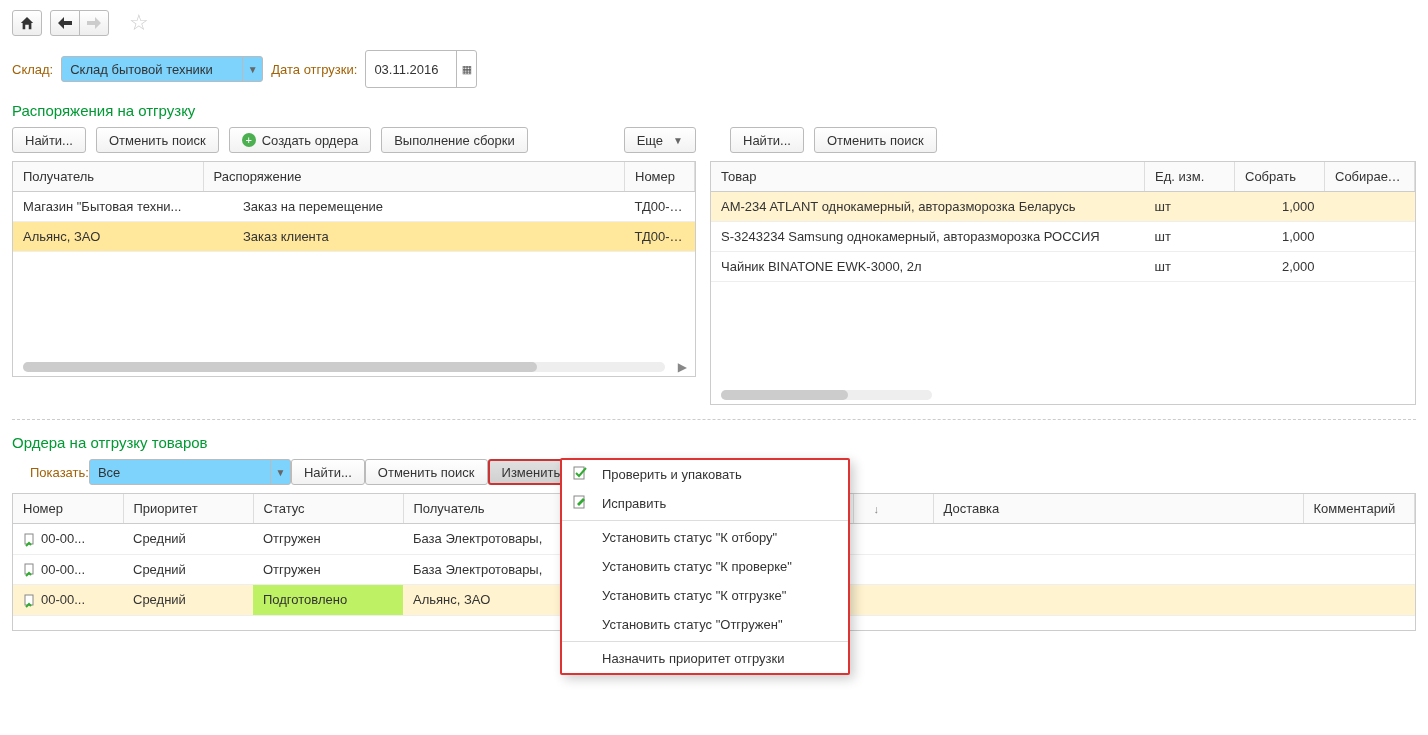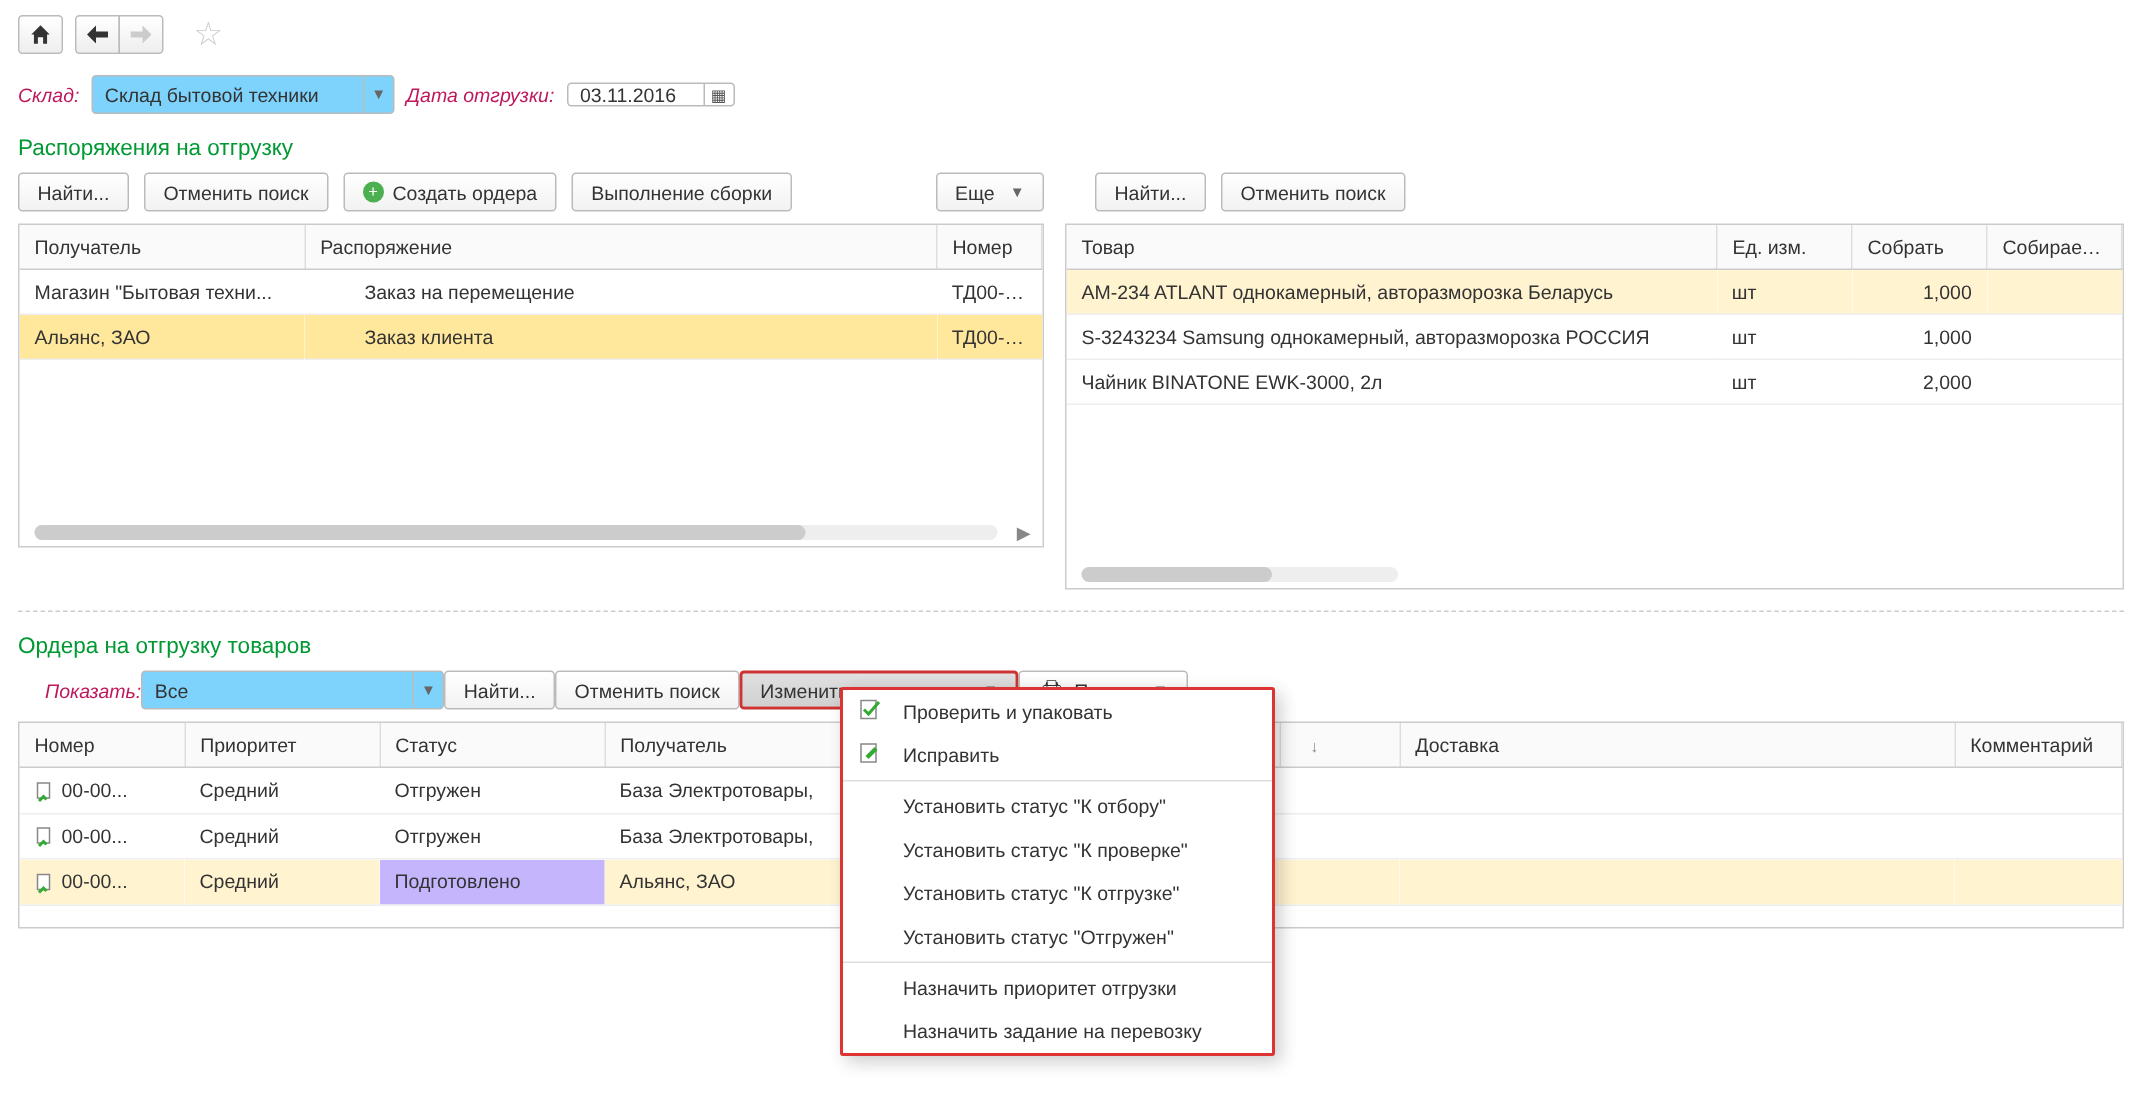--- a/index.html
+++ b/index.html
@@ -6,25 +6,25 @@
   body { background: #fff; width: 1428px; height: 735px; position: relative; overflow: hidden; }
   .header { display: flex; align-items: center; gap: 8px; padding: 10px 12px 12px 12px; }
   .icon-btn { width: 30px; height: 26px; border: 1px solid #bbb; border-radius: 3px; background: linear-gradient(#fff,#eee); display:flex; align-items:center; justify-content:center; cursor:pointer; }
   .nav-group { display:flex; }
   .nav-group .icon-btn { border-radius: 0; margin-left:-1px; }
   .nav-group .icon-btn:first-child { border-radius: 3px 0 0 3px; margin-left:0; }
   .nav-group .icon-btn:last-child { border-radius: 0 3px 3px 0; }
   .star { font-size: 22px; color: #ccc; margin: 0 6px 0 12px; cursor:pointer; }
   .page-title { font-size: 20px; color: #333; }
   .filter-row { display:flex; align-items:center; gap: 8px; padding: 2px 12px 10px 12px; }
-  .label { color: #be185d; font-style: italic; }
+  .label { color: #a16207; }
   .select-box { display:flex; align-items:center; height:26px; border:1px solid #bbb; border-radius:3px; background:#7dd3fc; }
   .select-box .value { padding: 0 8px; width: 180px; }
   .select-box .caret-btn { width: 20px; height:100%; border-left:1px solid #bbb; display:flex; align-items:center; justify-content:center; cursor:pointer; color:#666; font-size:10px;}
-  .date-box { display:flex; align-items:center; height:16px; border:1px solid #bbb; border-radius:3px; background:#fff; }
+  .date-box { display:flex; align-items:center; height:38px; border:1px solid #bbb; border-radius:3px; background:#fff; }
   .date-box .value { padding: 0 8px; width: 90px; }
   .date-box .cal-btn { width:20px; height:100%; border-left:1px solid #bbb; display:flex; align-items:center; justify-content:center; cursor:pointer; font-size:11px; color:#555;}
   .section-title { color: #009933; font-size: 15px; padding: 4px 12px 8px 12px; font-weight: normal; }
   .toolbar-row { display:flex; align-items:center; gap: 10px; padding: 0 12px 8px 12px; }
   .btn { height:26px; padding: 0 12px; border:1px solid #bbb; border-radius:3px; background: linear-gradient(#fff,#f2f2f2); cursor:pointer; display:flex; align-items:center; gap:6px; white-space:nowrap; }
   .btn.disabled { color:#aaa; cursor:default; }
   .btn .caret { font-size:10px; color:#666; margin-left:4px; }
   .split-pane { display:flex; gap: 0; padding: 0 12px; }
   .pane-left { flex: 0 0 684px; border:1px solid #ccc; height: 216px; position:relative; overflow:hidden;}
   .pane-right { flex: 1; border:1px solid #ccc; height: 244px; position:relative; overflow:hidden; margin-left: 14px; }
@@ -268,21 +268,21 @@
           <td></td>
           <td></td>
           <td></td>
         </tr>
         <tr class="highlighted">
           <td><svg width="14" height="14" style="vertical-align:middle;margin-right:4px;">
               <rect x="2" y="1" width="8" height="10" fill="#fff" stroke="#888"></rect>
               <path d="M3 13 L6 10 L8 12" stroke="#3a3" fill="none" stroke-width="2"></path>
             </svg>00-00...</td>
           <td>Средний</td>
-          <td style="background:#c4b5fd;">Подготовлено</td>
+          <td style="background:#bef264;">Подготовлено</td>
           <td>Альянс, ЗАО</td>
           <td></td>
           <td></td>
           <td></td>
         </tr>
       </tbody>
   </table>
 </div>
 
 <div class="dd-menu">
@@ -299,15 +299,14 @@
   <div class="dd-sep"></div>
   <div id="dd-items2">
       <div class="dd-item">Установить статус "К отбору"</div>
       <div class="dd-item">Установить статус "К проверке"</div>
       <div class="dd-item">Установить статус "К отгрузке"</div>
       <div class="dd-item">Установить статус "Отгружен"</div>
     </div>
   <div class="dd-sep"></div>
   <div id="dd-items3">
       <div class="dd-item">Назначить приоритет отгрузки</div>
-      <div class="dd-item">Назначить задание на перевозку</div>
     </div>
 </div>
 
 </body></html>

